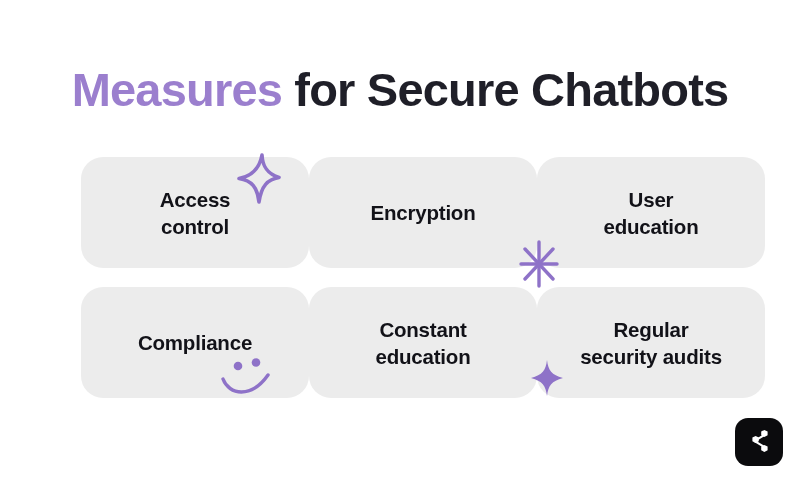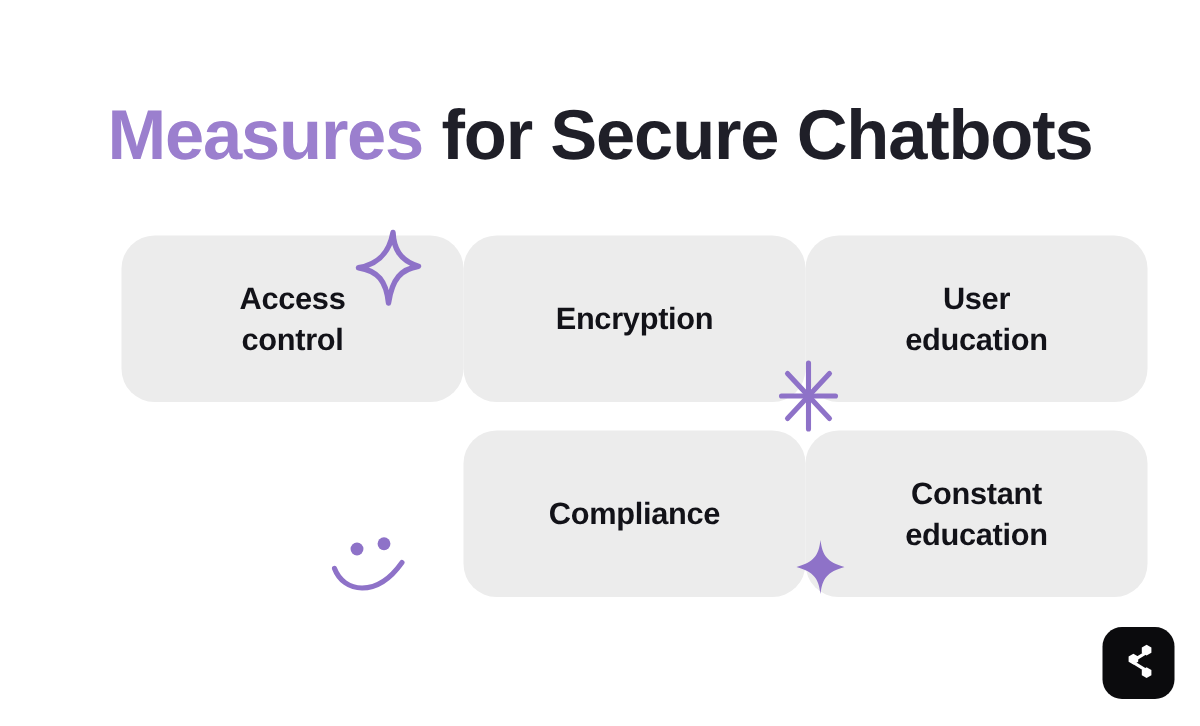--- a/index.html
+++ b/index.html
@@ -132,20 +132,24 @@
     </div>
 
     <div class="row row-2">
       <div class="card">
         <span class="card-label">Compliance</span>
       </div>
       <div class="card">
         <span class="card-label">Constant
 education</span>
       </div>
+      <div class="card">
+        <span class="card-label">Regular
+security audits</span>
+      </div>
     </div>
 
   </div>
 
   <div class="deco deco-sparkle-outline">
     <svg width="54" height="58" viewBox="0 0 54 58" fill="none">
       <path d="M30 3 C30.5 13 34 21.5 47 25.5 C35.5 27.5 29.5 33.5 27 50
                C25.5 35.5 20 28.5 7 26.5 C20.5 24 27.5 16.5 30 3 Z" stroke="#8E72C8" stroke-width="3.6" stroke-linecap="round" stroke-linejoin="round"></path>
     </svg>
   </div>

